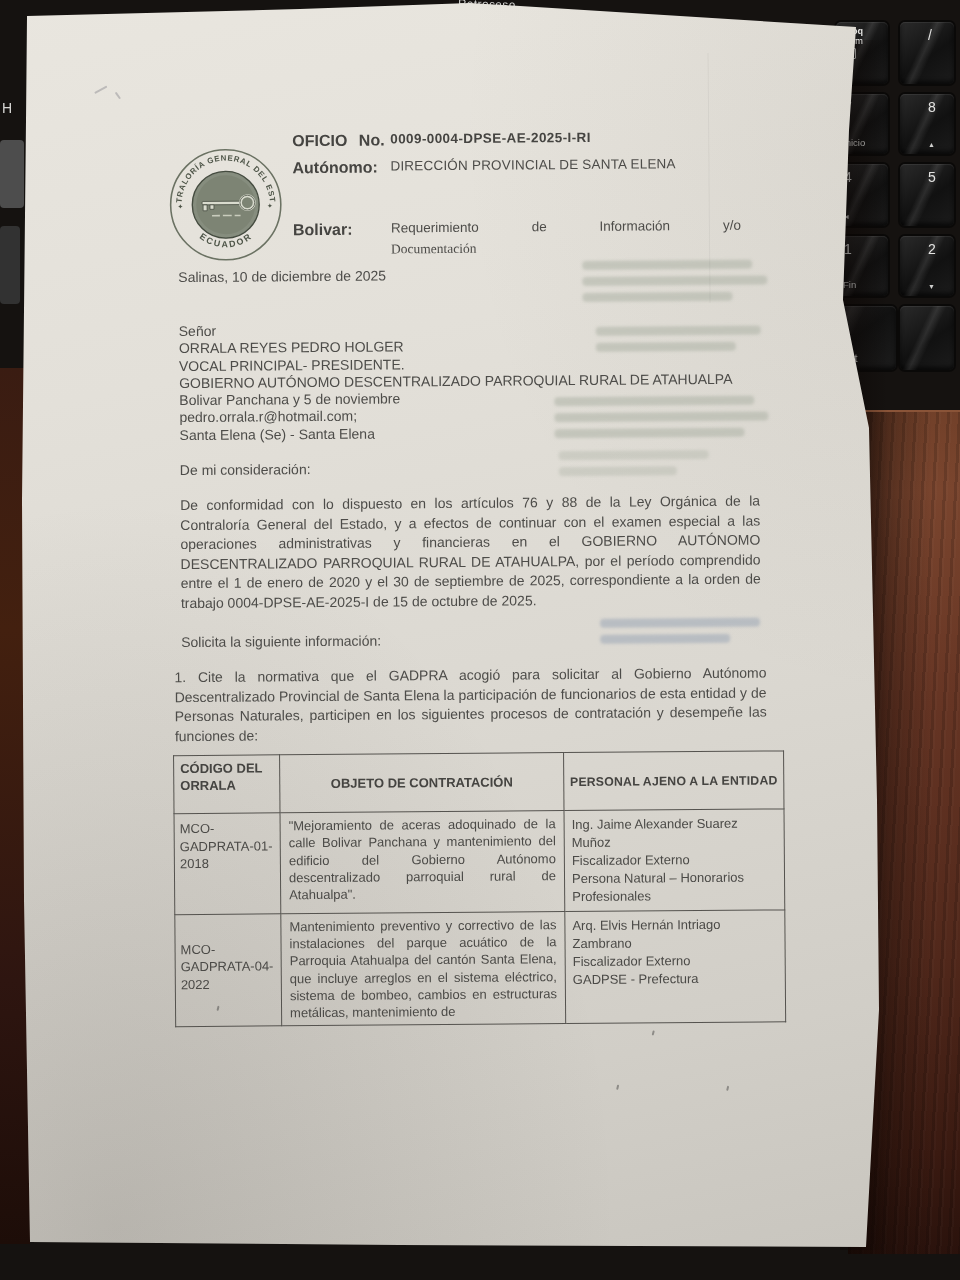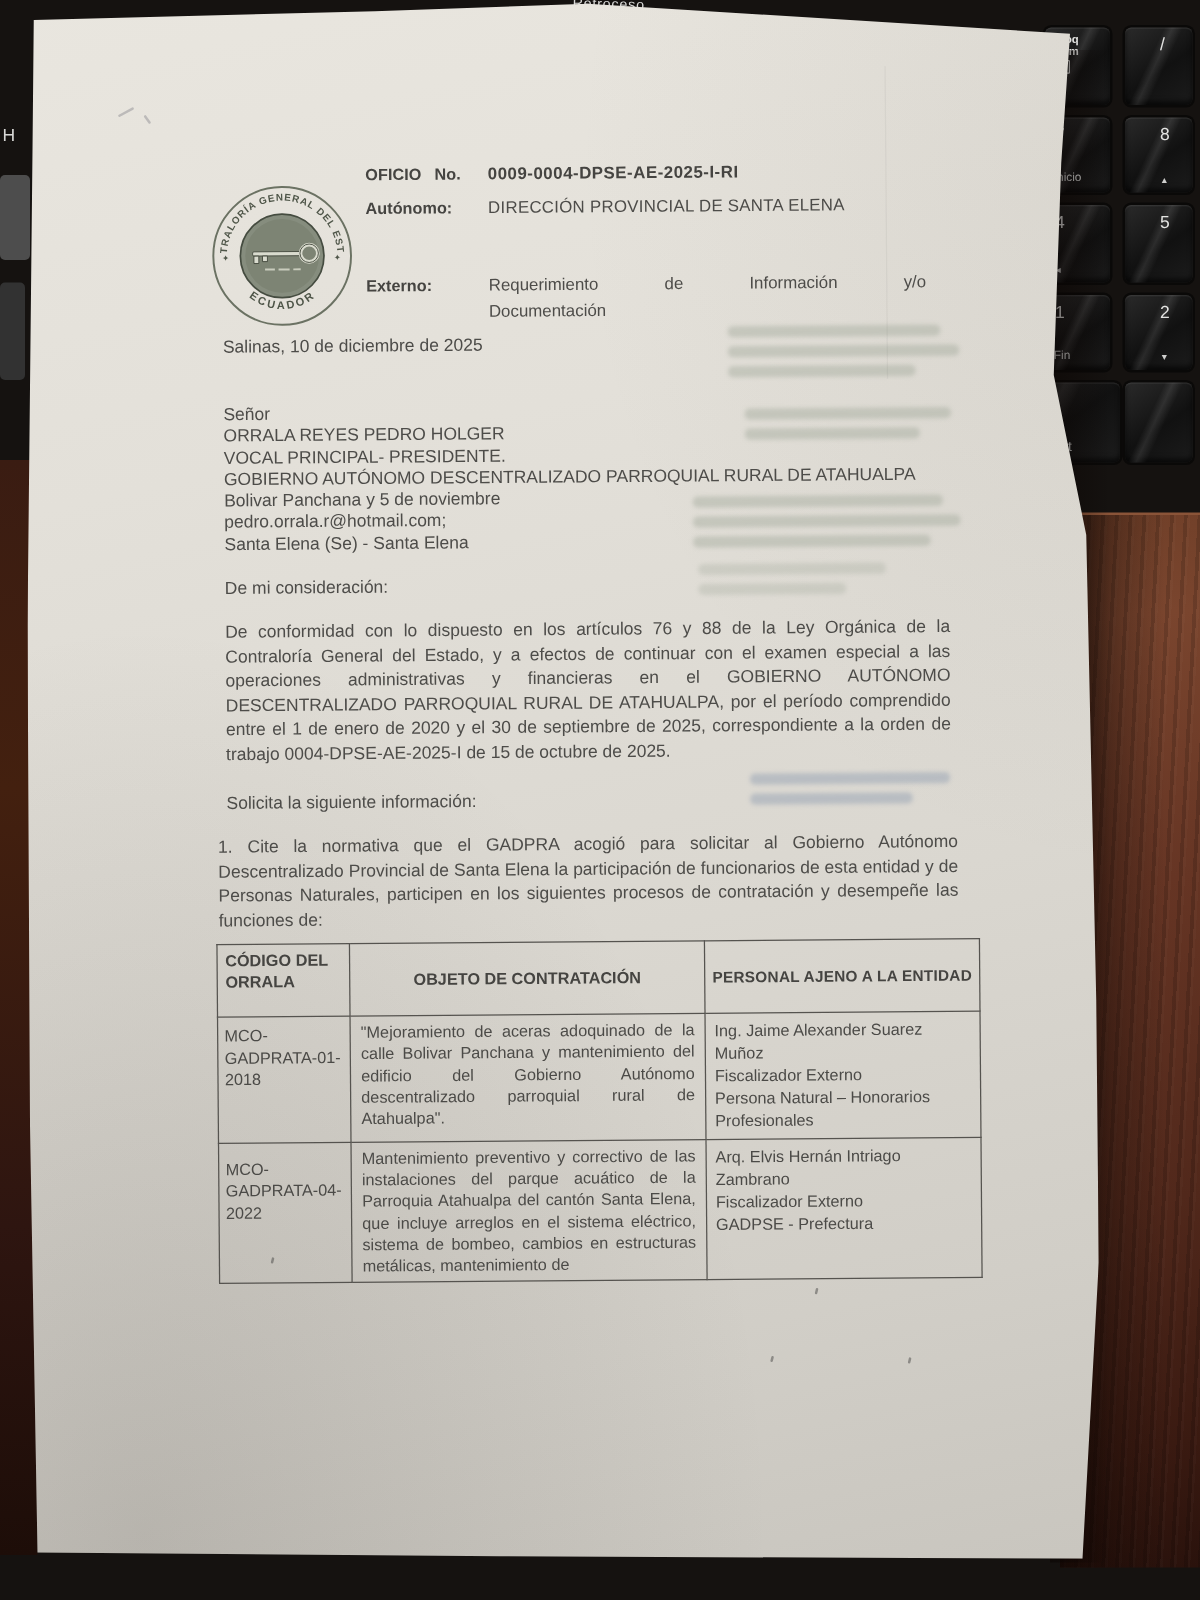--- a/index.html
+++ b/index.html
@@ -36,21 +36,21 @@
     background:linear-gradient(to right,rgba(10,4,2,.55),rgba(10,4,2,0) 80%);}
   .paper{position:absolute;inset:0;z-index:4;
     clip-path:polygon(27px 16px,300px 9px,470px 3px,856px 27px,849px 130px,843px 300px,869px 428px,877px 800px,879px 1010px,866px 1247px,400px 1245px,30px 1242px,24px 900px,22px 500px,26px 120px);
     background:linear-gradient(168deg,#e9e6df 0%,#e3e0d9 28%,#dbd8d1 55%,#d1cec7 80%,#c7c4bd 100%);}
   .paper::after{content:"";position:absolute;inset:0;
     background:radial-gradient(ellipse at 12% 96%,rgba(60,55,50,.16),transparent 42%),
                radial-gradient(ellipse at 95% 10%,rgba(120,115,105,.10),transparent 35%);}
   .content{position:absolute;inset:0;z-index:5;transform:rotate(-0.45deg);transform-origin:450px 620px;
     color:#4d4c49;font-size:14px;}
   .abs{position:absolute;}
-  .f-label{font-weight:700;font-size:13px;color:#454441;}
+  .f-label{font-weight:700;font-size:16px;color:#454441;}
   .f-val{font-size:13.5px;}
   .f-val-bold{font-weight:700;font-size:13.5px;color:#454441;letter-spacing:.4px;word-spacing:2px;}
   .oficio-label{word-spacing:7px;}
   .just-all{text-align:justify;text-align-last:justify;}
   .para{text-align:justify;line-height:19.6px;}
   .addr div{line-height:17.3px;}
   .crease{position:absolute;left:712px;top:55px;width:1px;height:250px;background:rgba(70,70,70,.06);}
 
   
   .ghost{position:absolute;filter:blur(1.7px);opacity:.5;}
@@ -154,23 +154,23 @@
           <line x1="69" y1="71" x2="75" y2="71"></line>
       </g>
     </svg>
 
     <div class="abs f-label oficio-label" style="left:296px;top:131px;">OFICIO No.</div>
     <div class="abs f-val-bold" style="left:394px;top:131px;">0009-0004-DPSE-AE-2025-I-RI</div>
 
     <div class="abs f-label" style="left:296px;top:158px;">Autónomo:</div>
     <div class="abs f-val" style="left:394px;top:158px;letter-spacing:.2px;">DIRECCIÓN PROVINCIAL DE SANTA ELENA</div>
 
-    <div class="abs f-label" style="left:296px;top:220px;">Externo:</div>
+    <div class="abs f-label" style="left:296px;top:220px;">Bolivar:</div>
     <div class="abs f-val just-all" style="left:394px;top:220px;width:350px;">Requerimiento de Información y/o</div>
-    <div class="abs f-val" style="left:394px;top:241px;">Documentación</div>
+    <div class="abs f-val" style="left:394px;top:241px;font-family:Liberation Serif, serif;">Documentación</div>
 
     <div class="abs" style="left:181px;top:267px;">Salinas, 10 de diciembre de 2025</div>
 
     <div class="abs addr" style="left:181px;top:321px;">
       <div>Señor</div>
       <div>ORRALA REYES PEDRO HOLGER</div>
       <div>VOCAL PRINCIPAL- PRESIDENTE.</div>
       <div>GOBIERNO AUTÓNOMO DESCENTRALIZADO PARROQUIAL RURAL DE ATAHUALPA</div>
       <div>Bolivar Panchana y 5 de noviembre</div>
       <div>pedro.orrala.r@hotmail.com;</div>
@@ -196,21 +196,21 @@
         <tr style="height:92px;">
           <td class="code">MCO-GADPRATA-01-2018</td>
           <td class="obj">"Mejoramiento de aceras adoquinado de la calle Bolivar Panchana y mantenimiento del edificio del Gobierno Autónomo descentralizado parroquial rural de Atahualpa".</td>
           <td class="pers">
             <span class="pl">Ing. Jaime Alexander Suarez Muñoz</span>
             <span class="pl">Fiscalizador Externo</span>
             <span class="pl">Persona Natural – Honorarios Profesionales</span>
           </td>
         </tr>
         <tr style="height:102px;">
-          <td class="code" style="padding-top:12px;">MCO-GADPRATA-04-2022</td>
+          <td class="code" style="padding-top:26px;">MCO-GADPRATA-04-2022</td>
           <td class="obj">Mantenimiento preventivo y correctivo de las instalaciones del parque acuático de la Parroquia Atahualpa del cantón Santa Elena, que incluye arreglos en el sistema eléctrico, sistema de bombeo, cambios en estructuras metálicas, mantenimiento de</td>
           <td class="pers">
             <span class="pl">Arq. Elvis Hernán Intriago Zambrano</span>
             <span class="pl">Fiscalizador Externo</span>
             <span class="pl">GADPSE - Prefectura</span>
           </td>
         </tr>
       </tbody>
         </table>
     </div>

